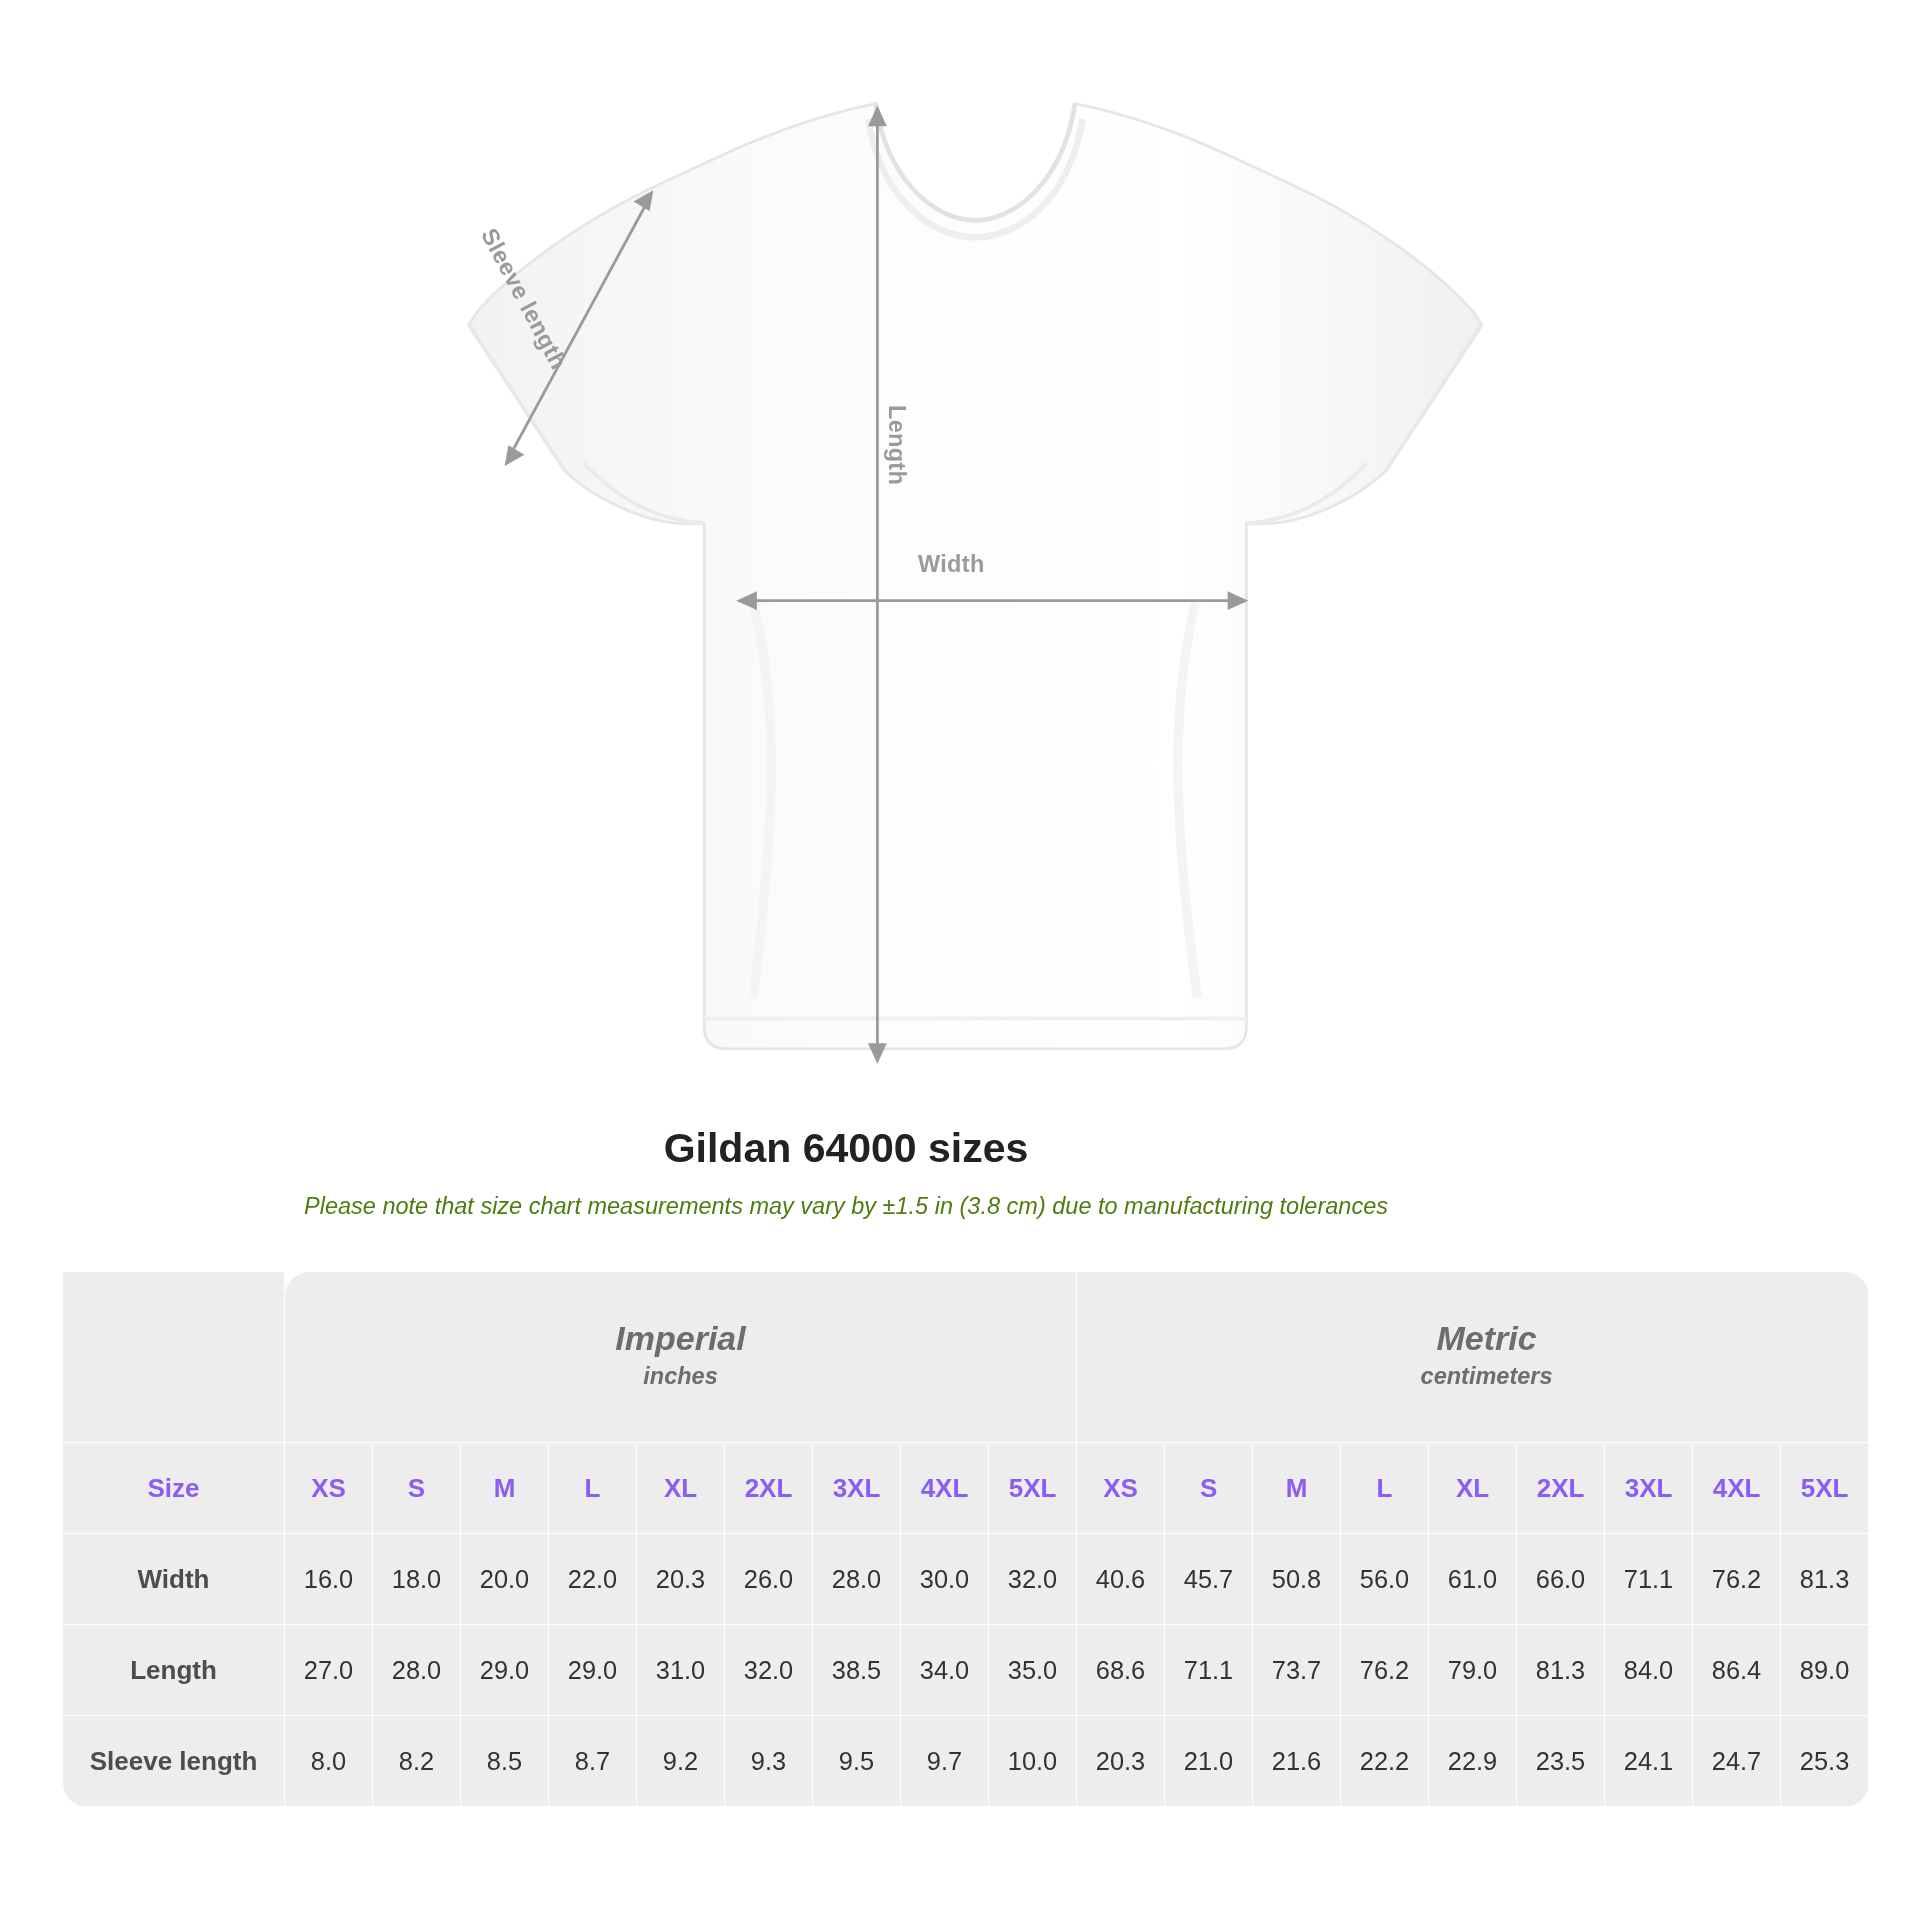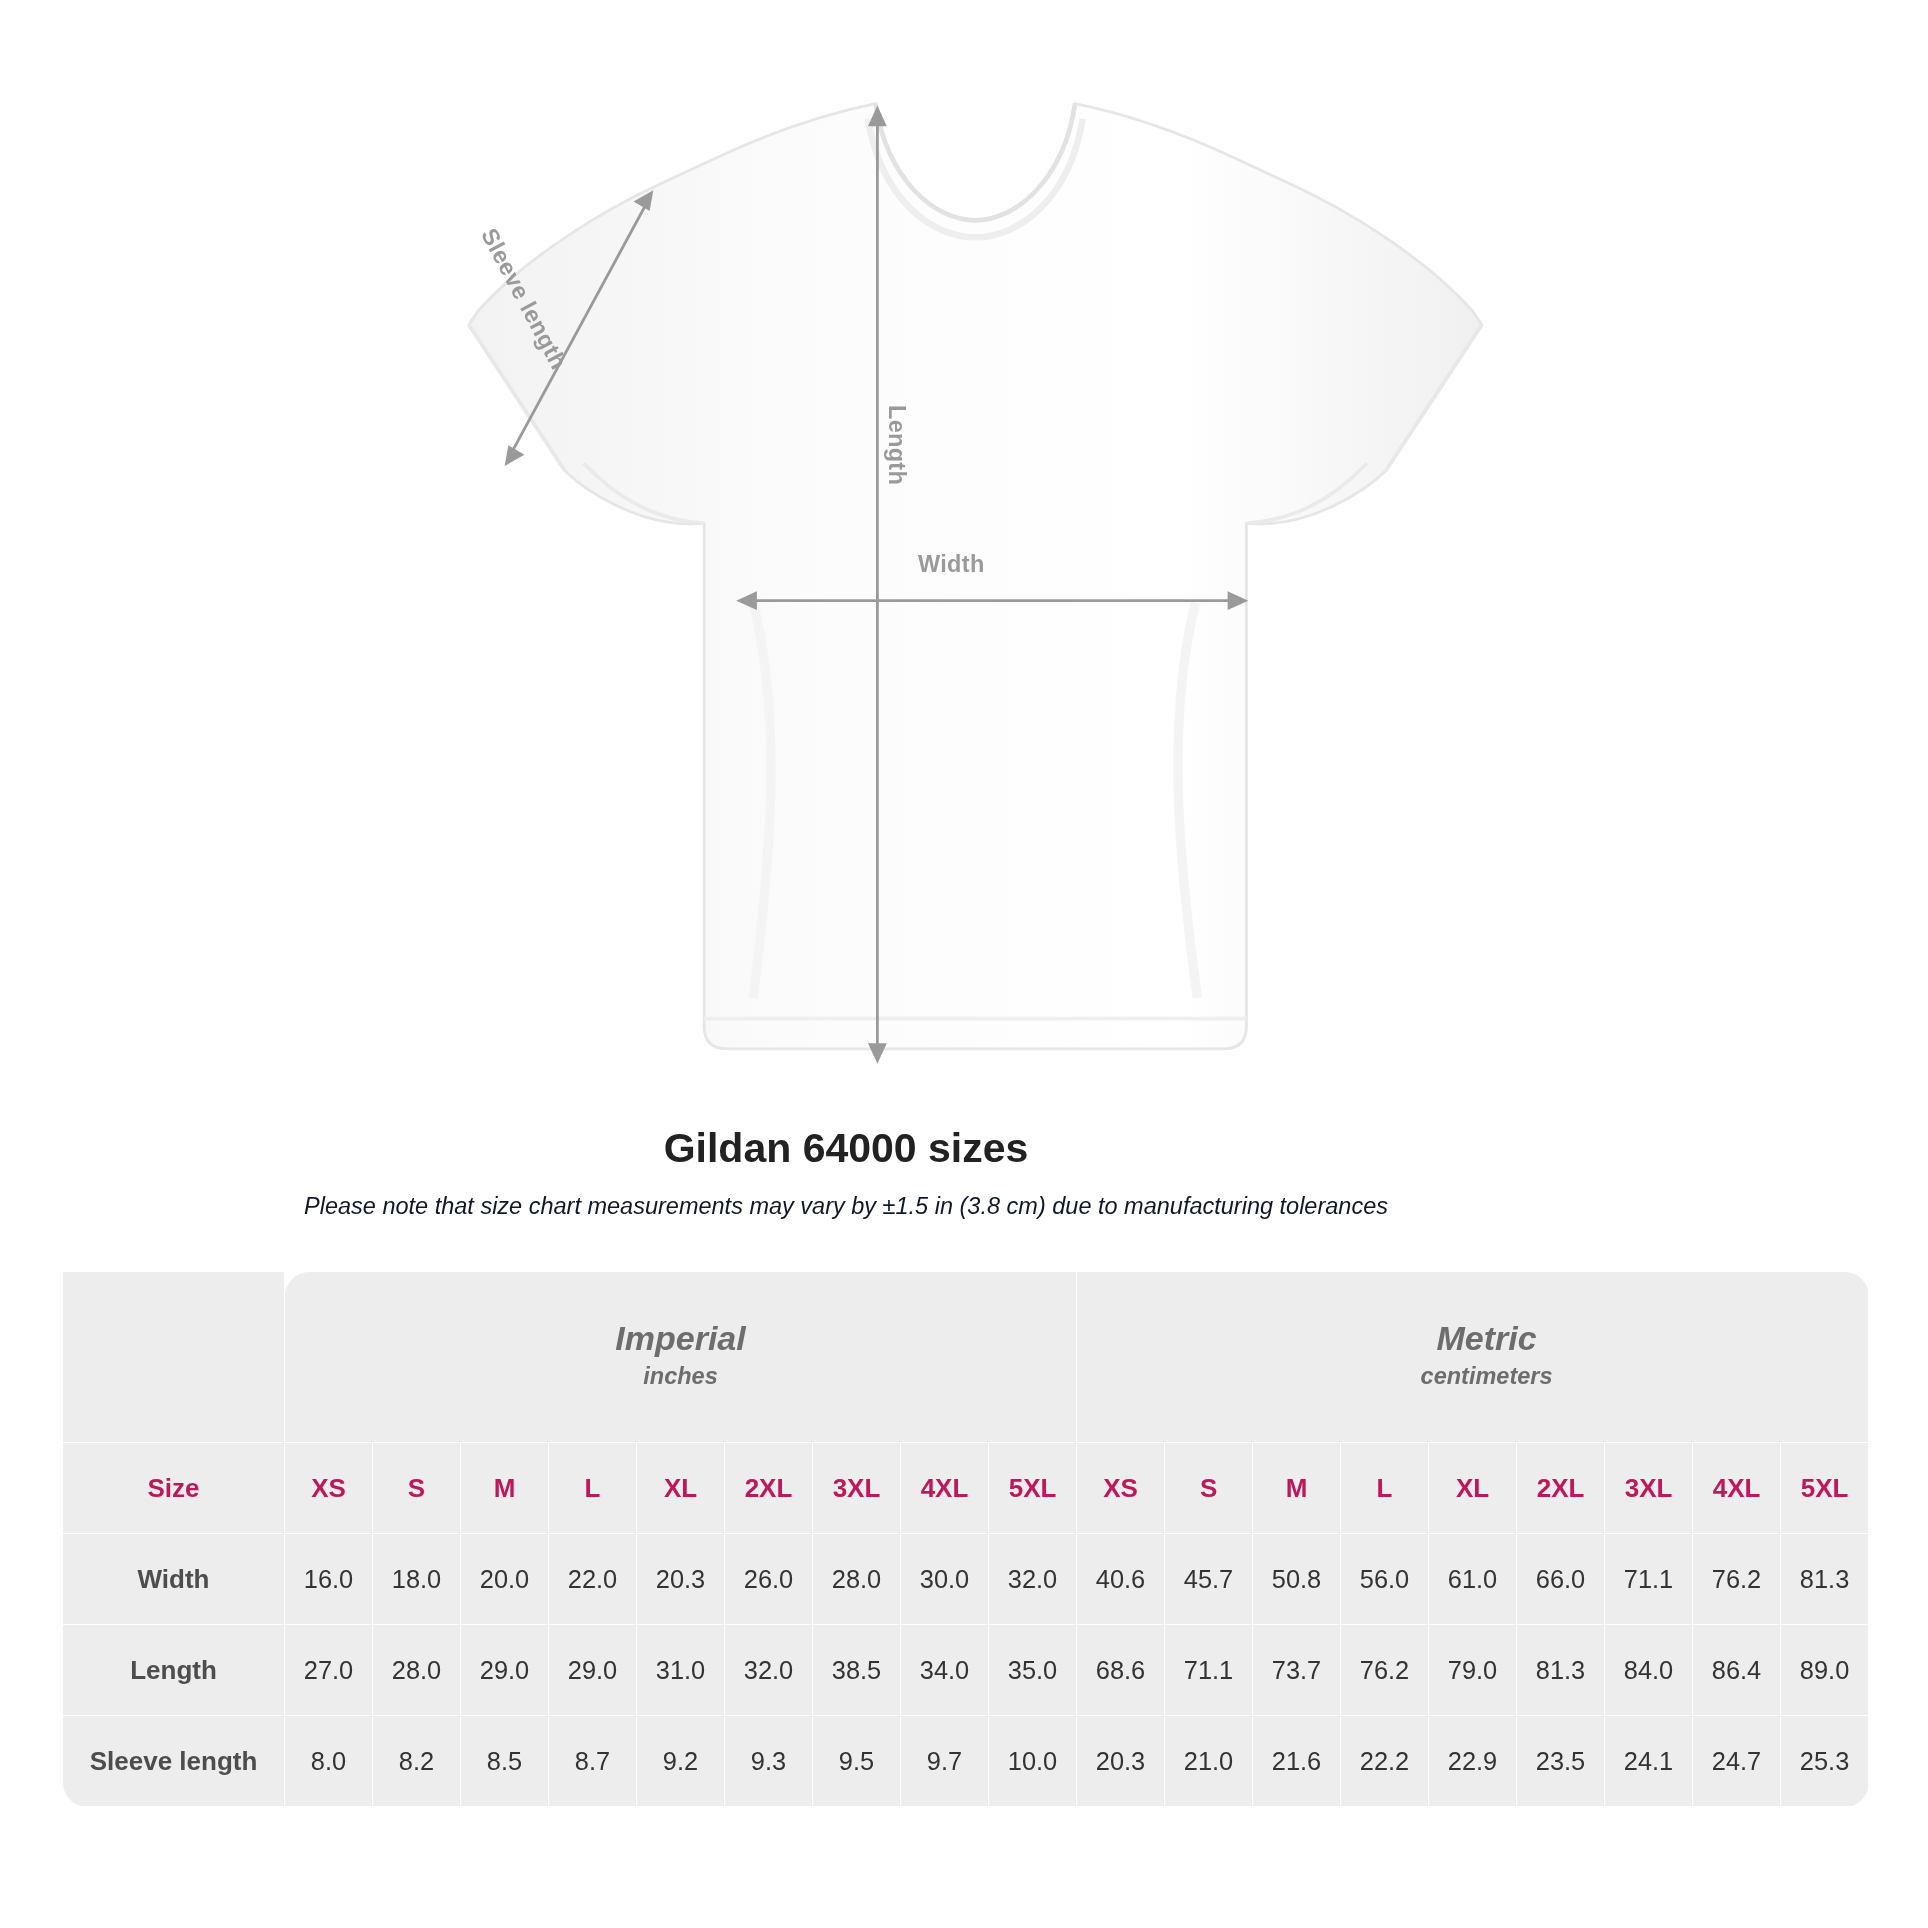--- a/index.html
+++ b/index.html
@@ -58,21 +58,21 @@
   }
   .chart-title {
     font-size: 41px;
     font-weight: bold;
     color: #222222;
     margin: 0 0 21px 0;
   }
   .chart-note {
     font-size: 23.5px;
     font-style: italic;
-    color: #0f172a;
+    color: #4d7c0f;
     margin: 0;
   }
 
   
   .table-wrap {
     position: absolute;
     left: 62px;
     top: 1271px;
     width: 1804px;
   }
@@ -114,21 +114,21 @@
     font-size: 23.5px;
     font-style: italic;
     color: #6d6d6d;
     display: block;
     margin-top: 5.6px;
   }
   tr.head-row th {
     height: 90px;
     font-weight: bold;
     font-size: 26px;
-    color: #be185d;
+    color: #8b5cf6;
     background: #ededed;
   }
   tr.head-row th.corner {
     background: #ededed;
   }
   tr.data-row td {
     height: 90px;
     background: #ededed;
   }
   tr.data-row td.rowlabel {

